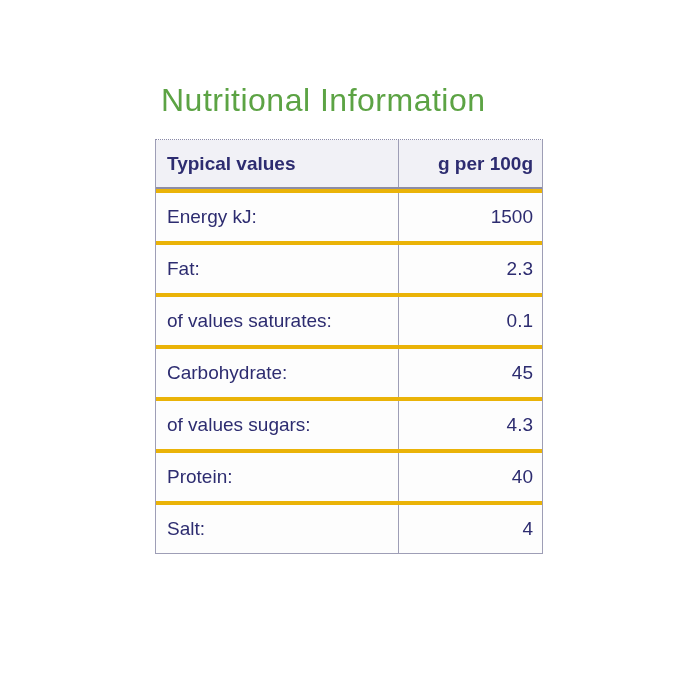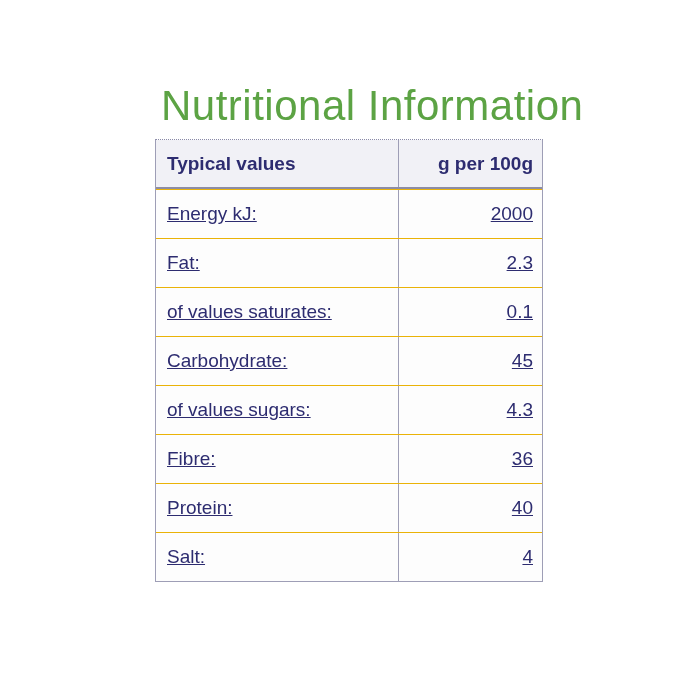--- a/index.html
+++ b/index.html
@@ -14,21 +14,21 @@
   .page {
     position: relative;
     width: 700px;
     height: 700px;
     background: #ffffff;
   }
   .page-title {
     position: absolute;
     left: 161px;
     top: 82px;
-    font-size: 42px;
+    font-size: 32px;
     font-weight: 400;
     letter-spacing: 0.5px;
     color: #5ca344;
     white-space: nowrap;
   }
   .nutri-table {
     position: absolute;
     left: 155px;
     top: 139px;
     width: 388px;
@@ -37,22 +37,21 @@
     box-sizing: border-box;
     color: #2d2c70;
     background: #fdfdfd;
   }
   .t-row {
     display: flex;
     align-items: stretch;
     height: 48px;
   }
   .t-row + .t-row {
-    border-top: 1px solid #eab308;
-    text-decoration: underline;
+    border-top: 4px solid #eab308;
   }
   .t-head {
     background: #f1f1f6;
     border-bottom: 2px solid #8d8da6;
     font-weight: 700;
     height: 47px;
   }
   .t-cell {
     display: flex;
     align-items: center;
@@ -79,21 +78,21 @@
 
   <div class="nutri-table">
 
     <div class="t-row t-head">
       <div class="t-cell t-label">Typical values</div>
       <div class="t-cell t-value">g per 100g</div>
     </div>
 
     <div class="t-row">
       <div class="t-cell t-label">Energy kJ:</div>
-      <div class="t-cell t-value">2000</div>
+      <div class="t-cell t-value">1500</div>
     </div>
 
 
     <div class="t-row">
       <div class="t-cell t-label">Fat:</div>
       <div class="t-cell t-value">2.3</div>
     </div>
 
     <div class="t-row">
       <div class="t-cell t-label">of values saturates:</div>
@@ -103,24 +102,20 @@
     <div class="t-row">
       <div class="t-cell t-label">Carbohydrate:</div>
       <div class="t-cell t-value">45</div>
     </div>
 
     <div class="t-row">
       <div class="t-cell t-label">of values sugars:</div>
       <div class="t-cell t-value">4.3</div>
     </div>
 
-    <div class="t-row">
-      <div class="t-cell t-label">Fibre:</div>
-      <div class="t-cell t-value">36</div>
-    </div>
 
     <div class="t-row">
       <div class="t-cell t-label">Protein:</div>
       <div class="t-cell t-value">40</div>
     </div>
 
     <div class="t-row">
       <div class="t-cell t-label">Salt:</div>
       <div class="t-cell t-value">4</div>
     </div>

